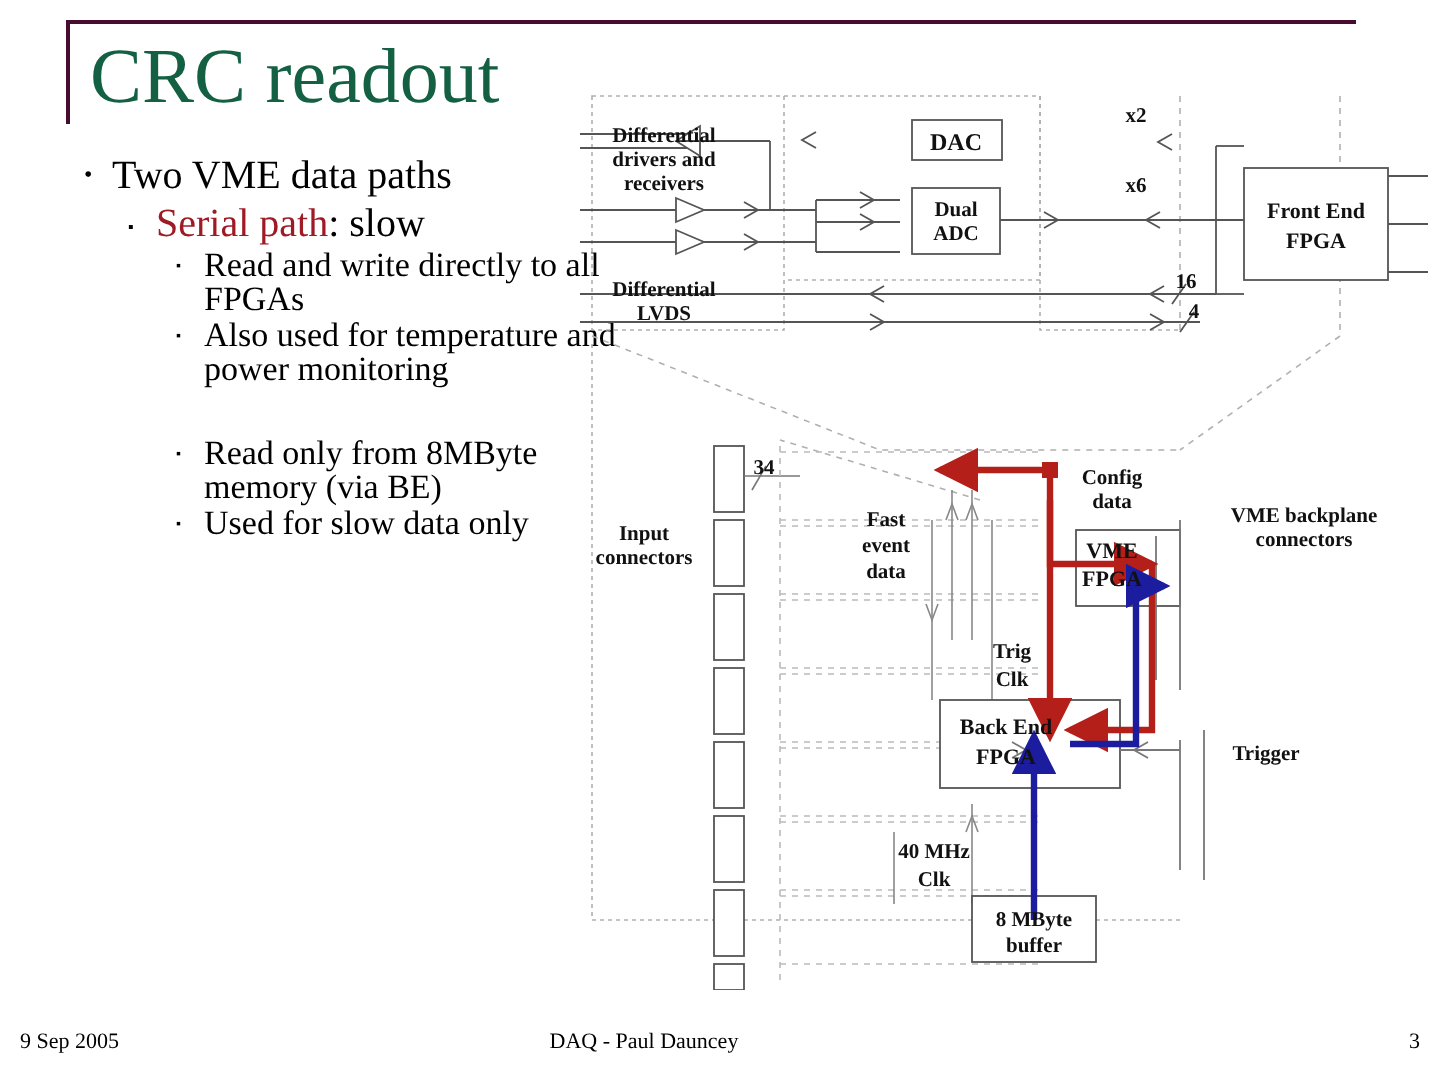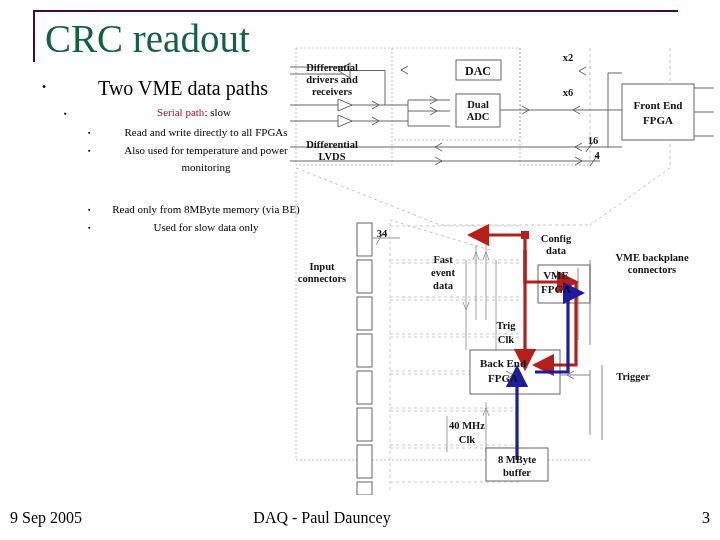--- a/index.html
+++ b/index.html
@@ -24,34 +24,34 @@
   }
   .slide-title{
     position:absolute;left:45px;top:22px;
     font-size:39px;line-height:34px;
     color:#136043;
     font-family:"Liberation Serif", serif;
     white-space:nowrap;
   }
 
   
-  .bullets{position:absolute;left:30px;top:76px;width:280px;text-align:center;}
+  .bullets{position:absolute;left:30px;top:76px;width:280px;}
   .b1,.b2,.b3{position:relative;display:block;}
   .b1{font-size:20px;line-height:24px;color:#000;padding-left:26px;margin-bottom:3px;}
-  .b2{font-size:11px;line-height:19px;color:#000;padding-left:48px;margin-bottom:2px;}
-  .b3{font-size:11px;line-height:17px;color:#000;padding-left:72px;margin-bottom:1px;}
+  .b2{font-size:20px;line-height:19px;color:#000;padding-left:48px;margin-bottom:2px;}
+  .b3{font-size:17px;line-height:17px;color:#000;padding-left:72px;margin-bottom:1px;}
   .b1::before{content:"\2022";position:absolute;left:12px;top:-1px;font-size:12px;color:#000;}
   .b2::before{content:"\25AA";position:absolute;left:34px;top:1px;font-size:8px;color:#000;}
   .b3::before{content:"\25AA";position:absolute;left:58px;top:1px;font-size:7px;color:#000;}
   .accent-red{color:#9e1b26;}
   .accent-blue{color:#6c72b8;}
   .gap{height:12px;}
 
   
-  .footer{position:absolute;bottom:13px;font-size:16px;color:#000;
+  .footer{position:absolute;bottom:13px;font-size:11px;color:#000;
           font-family:"Liberation Serif", serif;}
   .footer-date{left:10px;}
   .footer-center{left:0;width:644px;text-align:center;}
   .footer-page{right:10px;}
 
   
   #diagram{position:absolute;left:290px;top:20px;width:425px;height:475px;}
   #diagram svg{display:block;}
   .dtext{font-family:"Liberation Serif", serif;font-weight:bold;fill:#111;}
 </style>

